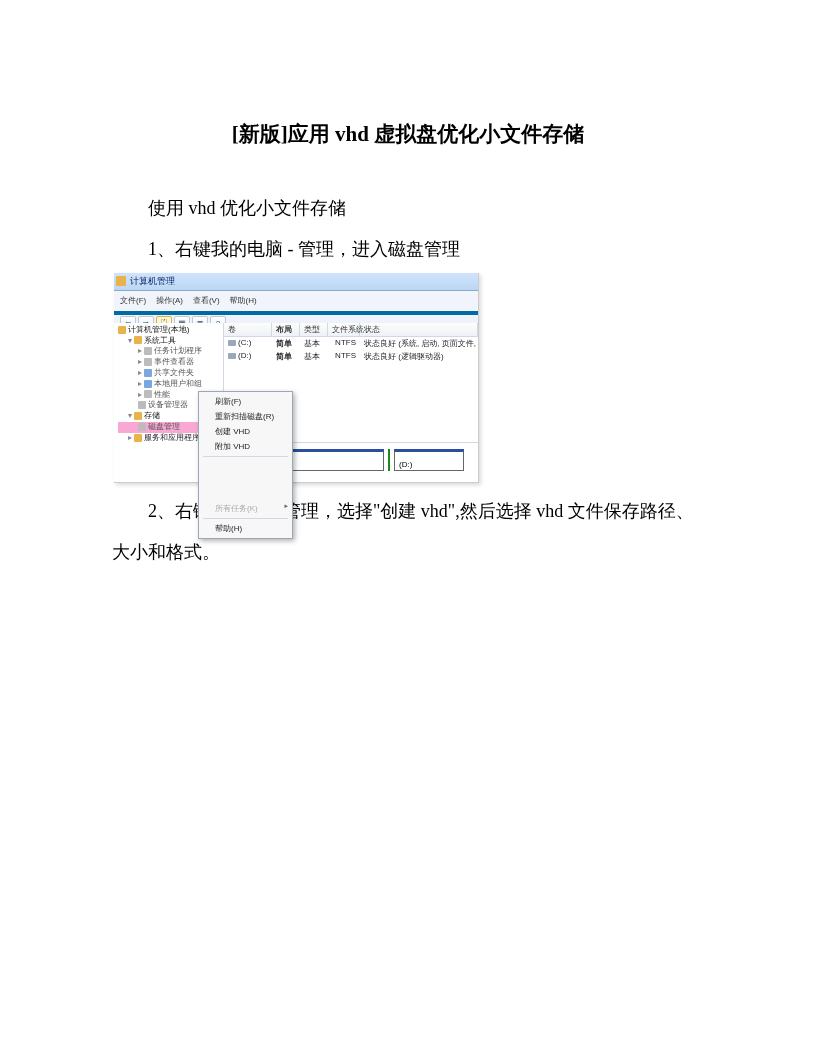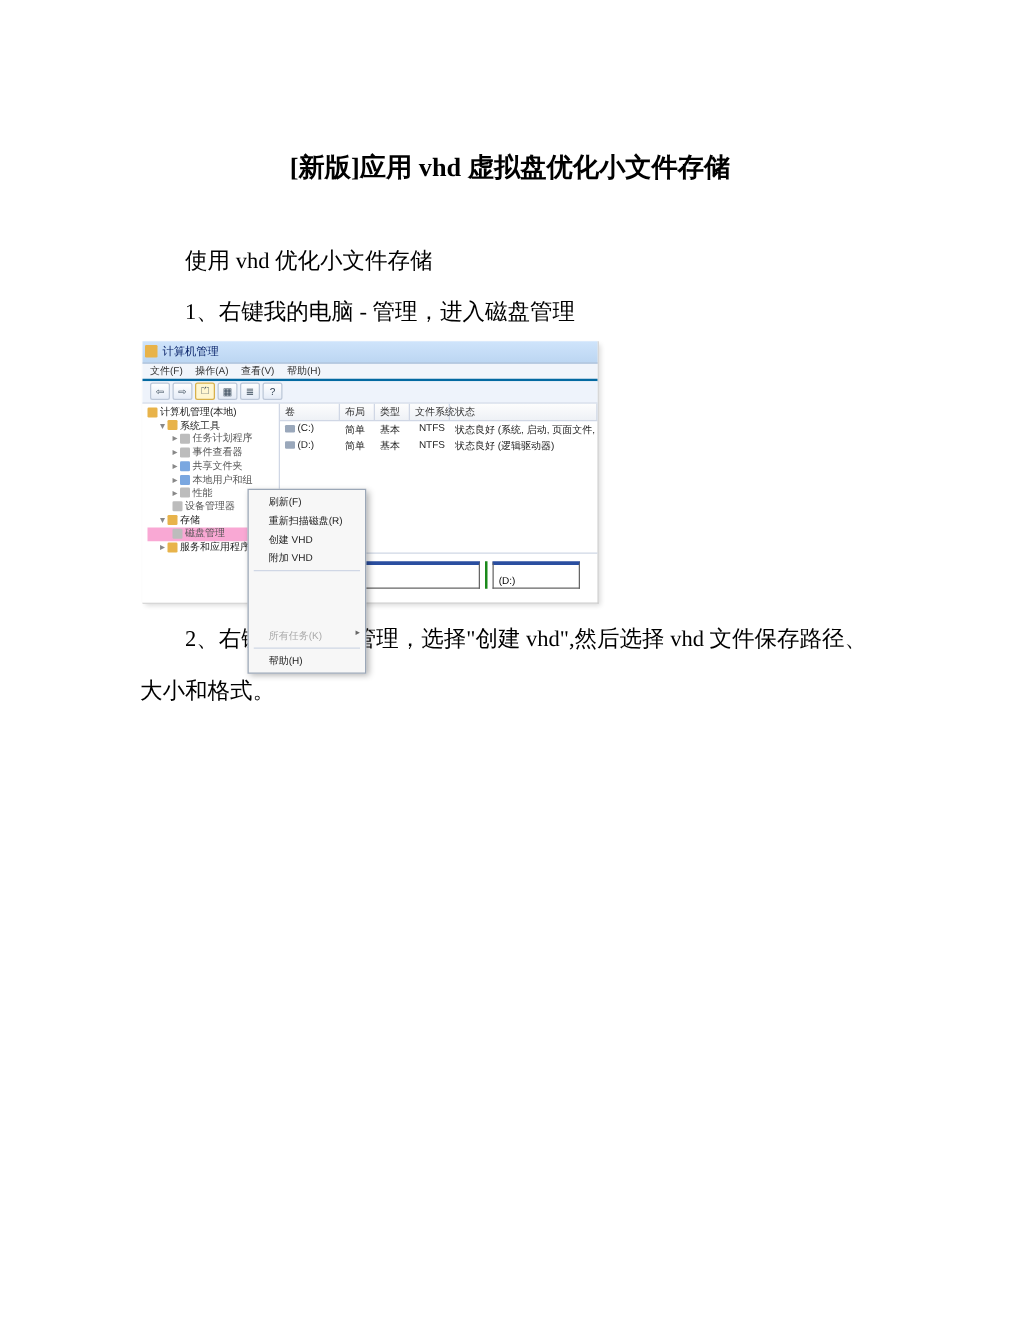--- a/index.html
+++ b/index.html
@@ -52,23 +52,23 @@
     border-bottom: 1px solid #8aa9ce;
     font-family: Liberation Mono, monospace;
   }
   .titlebar .ticon {
     width: 10px; height: 10px;
     background: #e8b34a;
     margin-right: 4px;
     border-radius: 1px;
   }
   .menubar {
-    height: 14px;
+    height: 24px;
     background: #f1f5fb;
-    border-bottom: 2px solid #0369a1;
+    border-bottom: 4px solid #0369a1;
     display: flex;
     align-items: center;
     padding-left: 6px;
     font-size: 8px;
     color: #333;
   }
   .menubar span { margin-right: 10px; }
   .toolbar {
     height: 18px;
     background: #eef3fb;
@@ -129,21 +129,21 @@
     white-space:nowrap;
   }
   .list-rows{
     font-size:8px;
     color:#222;
   }
   .list-rows .row{display:flex;padding:0;}
   .list-rows .row div{padding:1px 4px; white-space:nowrap; overflow:hidden;}
   .hd-ico{display:inline-block;width:8px;height:6px;background:#9aa8bb;border-radius:1px;margin-right:2px;vertical-align:middle;}
   .col-vol{width:48px;}
-  .col-layout{width:28px;}
+  .col-layout{width:28px;font-weight:bold;}
   .col-type{width:28px;}
   .col-fs{width:32px;text-align:right;}
   .col-status{flex:1;}
   .context-menu{
     position:absolute;
     left:84px; top:118px;
     width:95px;
     background:#f7f7f7;
     border:1px solid #9ba7b7;
     box-shadow:2px 2px 5px rgba(0,0,0,0.3);

